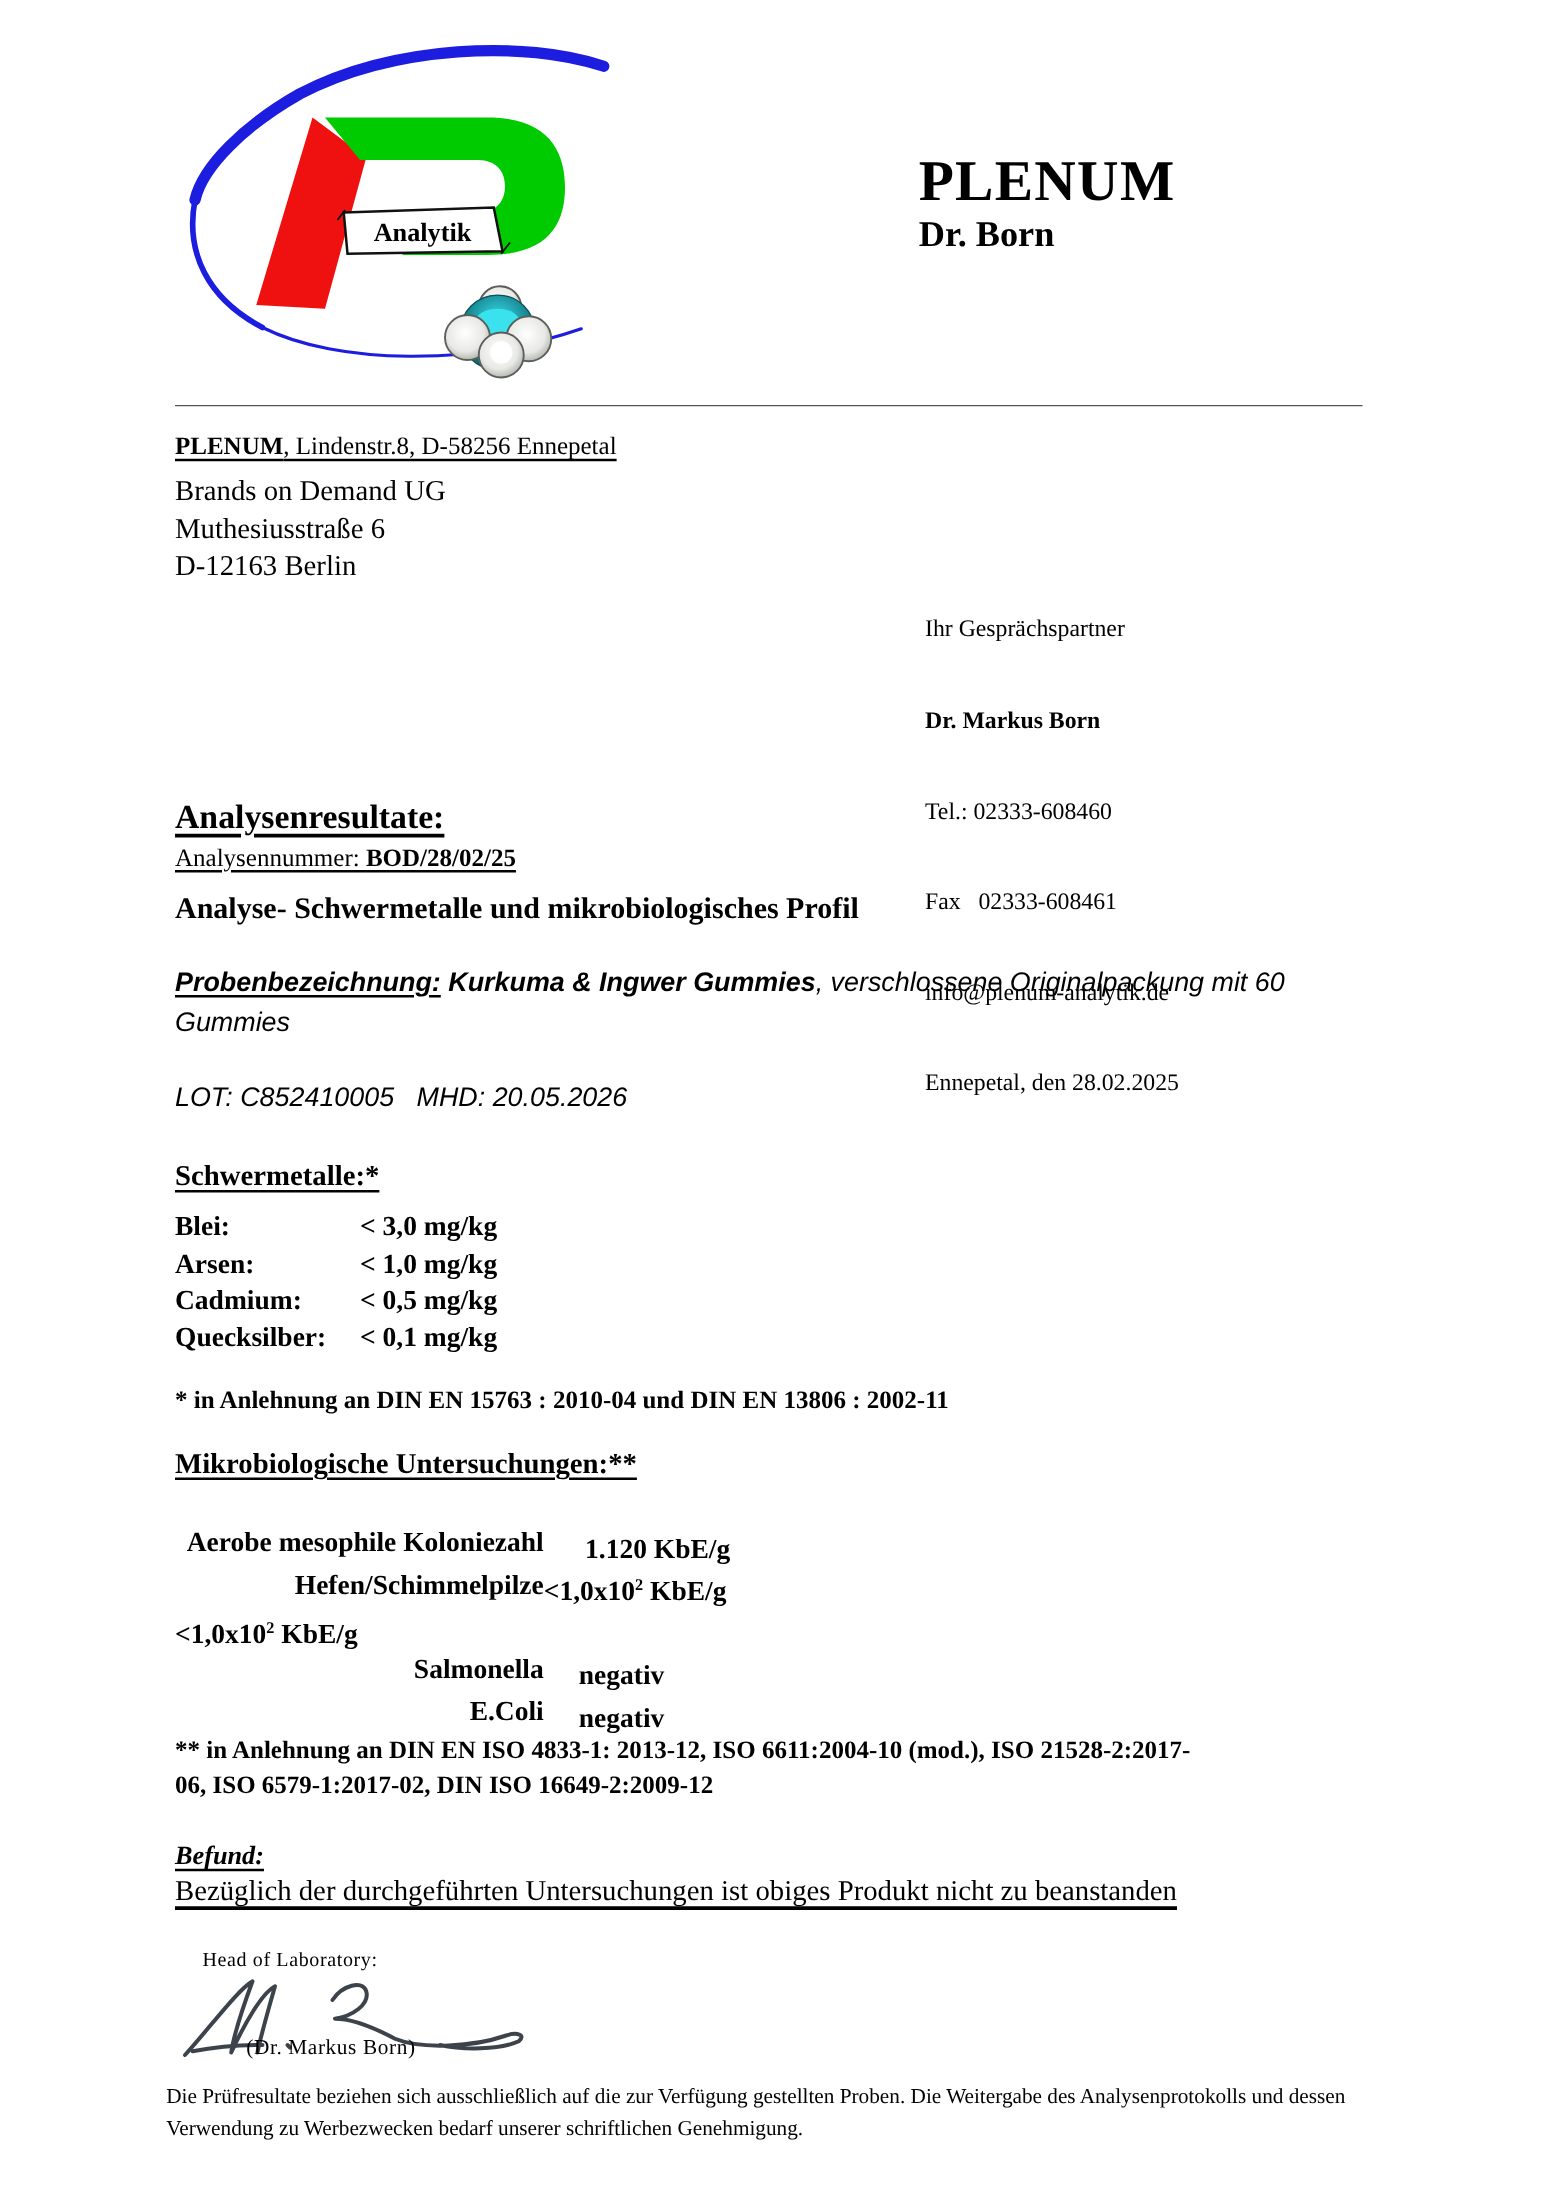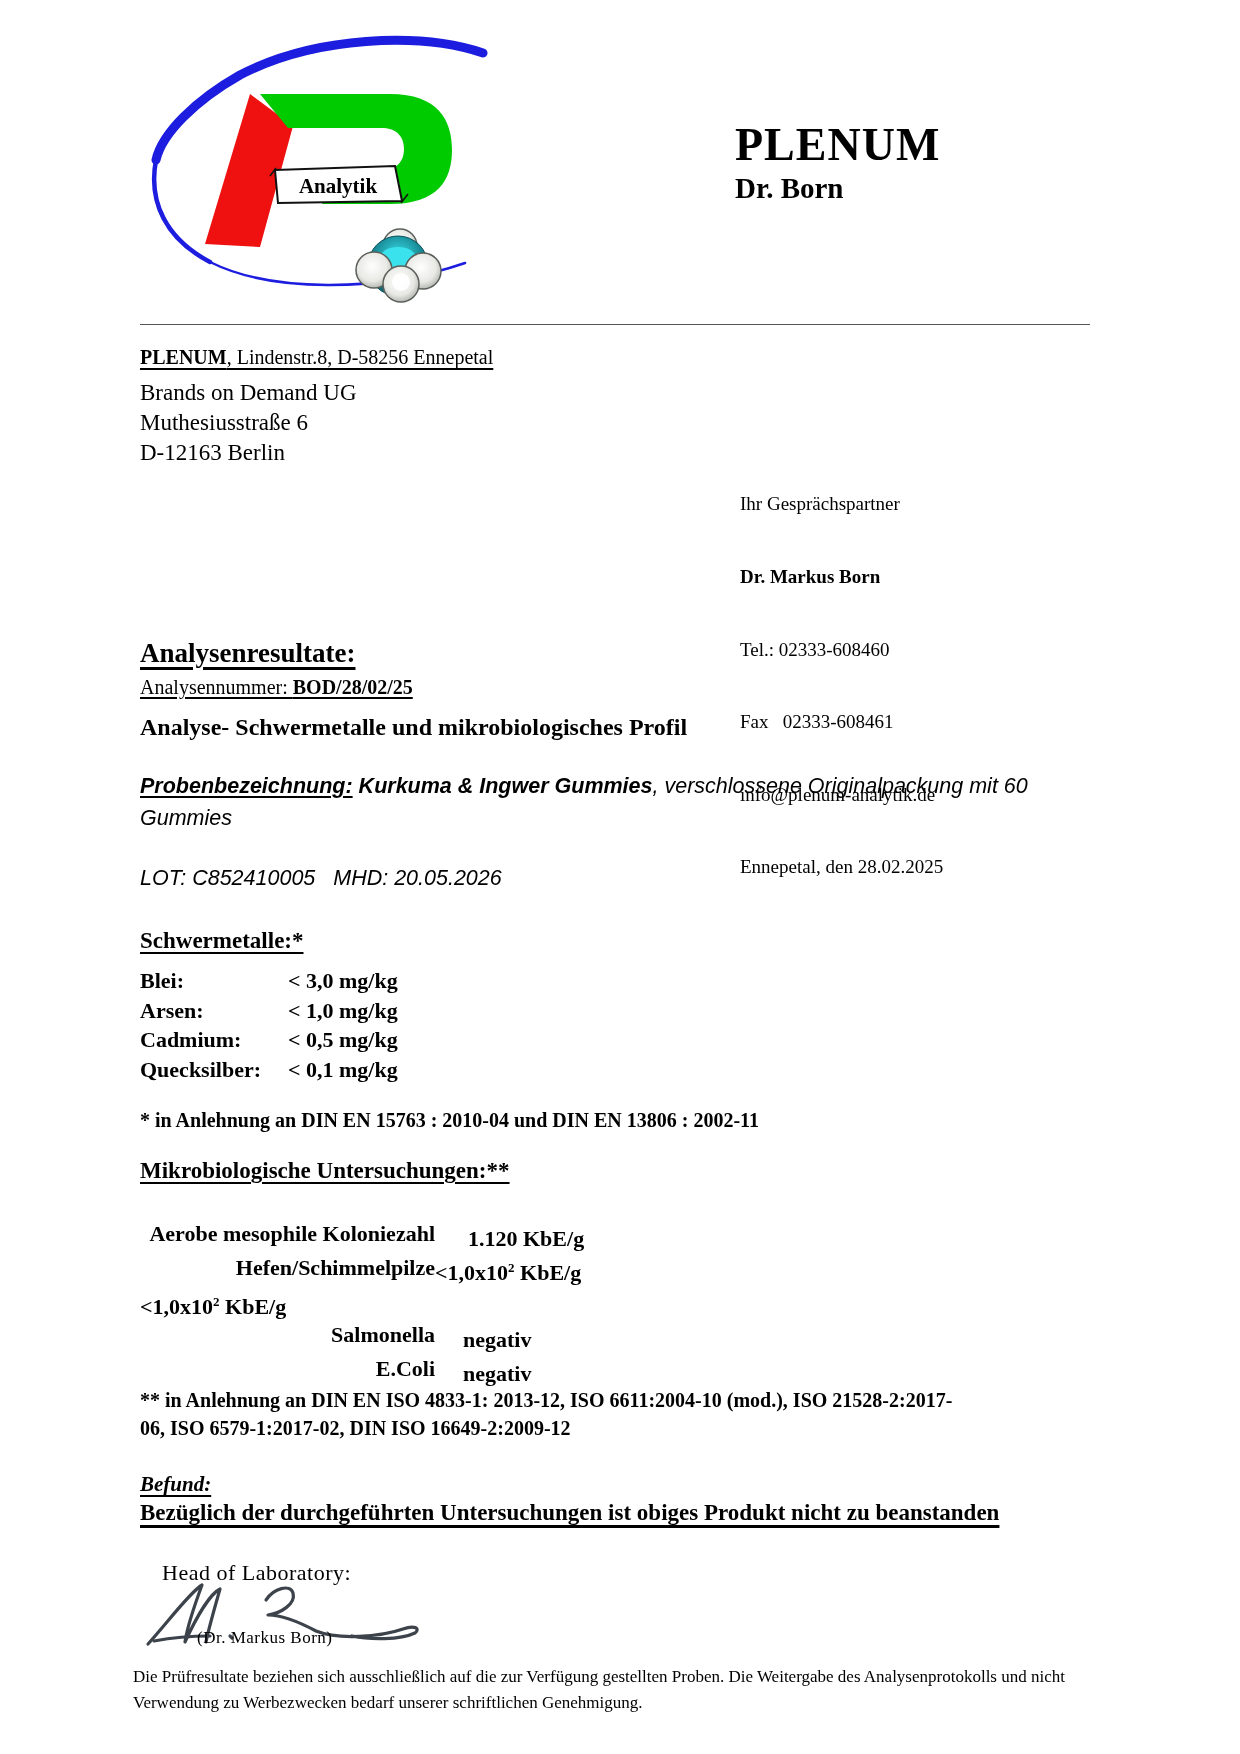--- a/index.html
+++ b/index.html
@@ -41,23 +41,23 @@
   
   .mrow{display:flex;font-size:22px;font-weight:bold;line-height:28.5px;text-align:right;}
   .mlabel{width:295px;}
   .mval{white-space:pre;}
   .mrow:nth-child(1) .mval{padding-left:33px;}
   .mrow:nth-child(4) .mval,.mrow:nth-child(5) .mval{padding-left:28px;}
   .mval sup{font-size:13px;}
   .footnote{font-size:20px;font-weight:bold;line-height:28px;}
   
   .befund{font-size:21px;font-weight:bold;font-style:italic;text-decoration:underline;text-decoration-thickness:2px;text-underline-offset:4px;}
-  .verdict{font-size:23px;font-weight:bold;text-decoration:underline;text-decoration-thickness:2.5px;text-underline-offset:5px;}
-  
-  .sig-role{font-size:22px;letter-spacing:0.5px;}
+  .verdict{font-size:23px;font-weight:normal;text-decoration:underline;text-decoration-thickness:2.5px;text-underline-offset:5px;}
+  
+  .sig-role{font-size:16px;letter-spacing:0.5px;}
   .sig-name{font-size:17px;letter-spacing:0.5px;margin-left:45px;}
   .pagefooter{font-size:17px;line-height:26px;}
 </style>
 </head>
 <body>
 
 <div class="page">
 
   <svg class="abs" style="left:120px;top:30px;" width="500" height="300" viewBox="0 0 500 300">
 
@@ -206,17 +206,17 @@
       <path d="M 8 66 C 28 44 50 14 62 7 C 55 26 47 50 45 64 C 56 40 70 16 80 11 C 74 32 68 53 66 64"></path>
       <path d="M 90 58 C 91 59 92 60 92 60"></path>
       <path d="M 14 63 C 30 60 52 58 70 58"></path>
       <path d="M 126 22 C 134 10 150 6 153 15 C 156 26 141 35 128 37 C 143 37 161 45 176 53 C 198 62 240 59 263 51 C 274 47 281 50 275 55 C 260 62 230 62 212 58"></path>
     </g>
   </svg>
 
   <div class="abs sig-name" style="left:152px;top:1628px;">(Dr. Markus Born)</div>
 
   <div class="abs pagefooter" style="left:133px;top:1664px;width:1060px;">
-    <div>Die Prüfresultate beziehen sich ausschließlich auf die zur Verfügung gestellten Proben. Die Weitergabe des Analysenprotokolls und nicht</div>
+    <div>Die Prüfresultate beziehen sich ausschließlich auf die zur Verfügung gestellten Proben. Die Weitergabe des Analysenprotokolls und dessen</div>
     <div>Verwendung zu Werbezwecken bedarf unserer schriftlichen Genehmigung.</div>
   </div>
 
 </div>
 
 </body></html>

